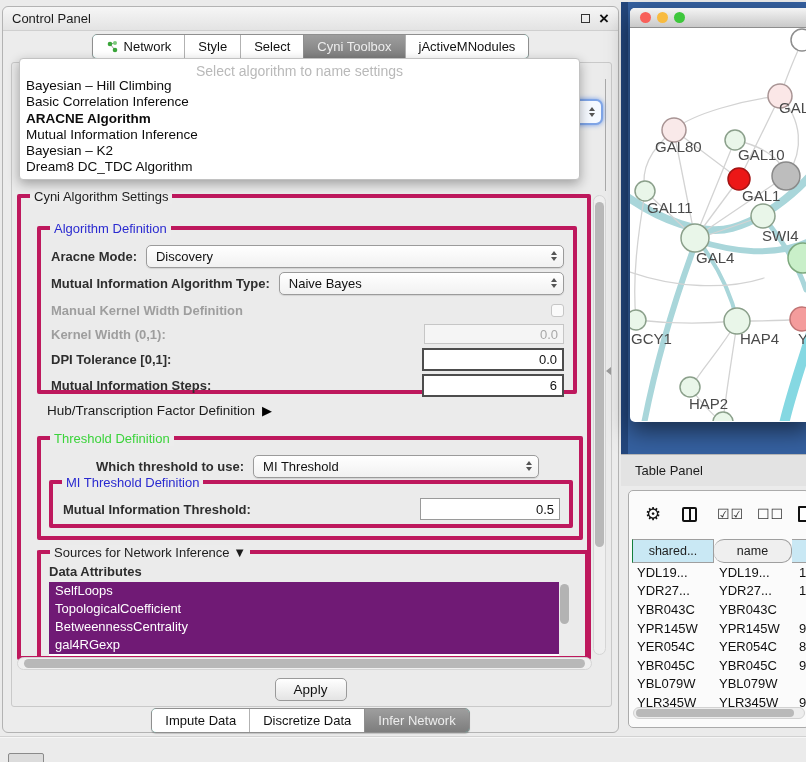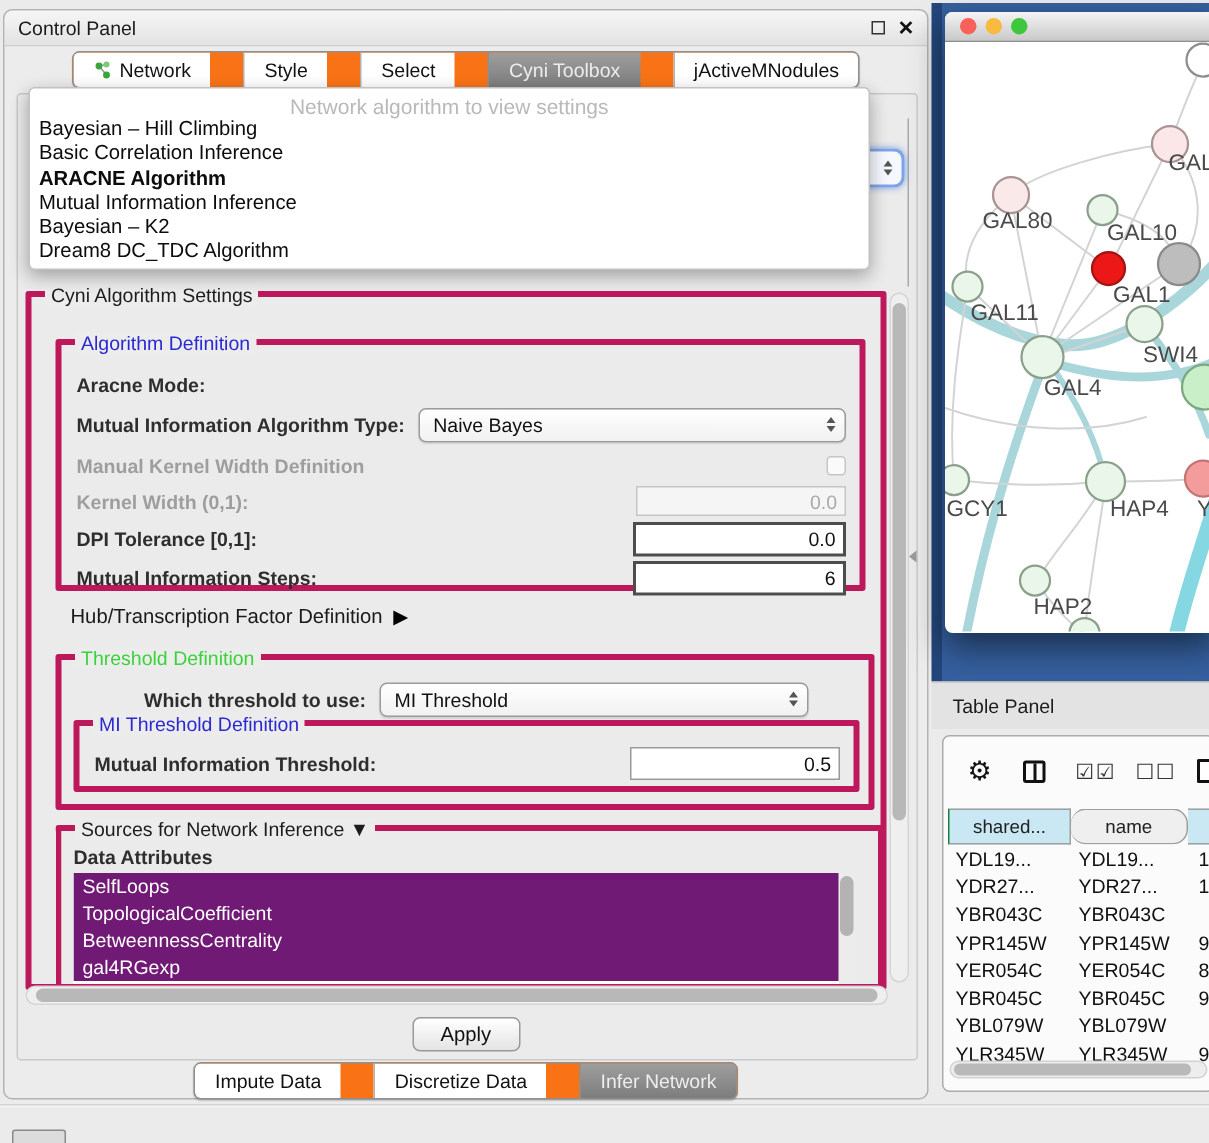--- a/index.html
+++ b/index.html
@@ -12,21 +12,21 @@
   .cp-titlebar { position:absolute; left:0; top:0; right:0; height:24px;
     background:linear-gradient(#f6f6f6,#e3e3e3); border-bottom:1px solid #cfcfcf;
     border-radius:6px 6px 0 0; display:flex; align-items:center; padding:0 9px; }
   .cp-title { font-size:13px; color:#1b1b1b; }
   .tb-btns { margin-left:auto; display:flex; align-items:center; gap:9px; }
   .float-ic { width:9px; height:9px; border:1.5px solid #333; display:inline-block; }
   .close-ic { font-size:17px; font-weight:bold; color:#111; line-height:10px; }
 
   .cp-tabs { position:absolute; top:27px; left:0; right:0; display:flex; justify-content:center; z-index:5; }
   .tabs { display:inline-flex; border:1px solid #8f8f8f; border-radius:5px; overflow:hidden;
-    background:#f97316; box-shadow:0 1px 1px rgba(0,0,0,0.18);gap:22px; }
+    background:#5eead4; box-shadow:0 1px 1px rgba(0,0,0,0.18); }
   .tab { padding:4px 13px; font-size:13px; background:#fff; border-left:1px solid #b2b2b2;
     color:#111; display:flex; align-items:center; gap:5px; white-space:nowrap; }
   .tab:first-child { border-left:none; }
   .tab.sel { background:linear-gradient(#9e9e9e,#7d7d7d); color:#ededed; border-left-color:#8f8f8f; }
 
   .cp-frame { position:absolute; left:8px; top:55px; width:601px; height:645px;
     background:#ebebeb; border:1px solid #c9c9c9; border-radius:3px; }
 
   
   .frag-line { position:absolute; left:602px; top:72px; width:0; height:112px; border-left:1px solid #a9a9a9; }
@@ -183,39 +183,46 @@
 
   <div class="frag-line"></div>
   <div class="frag-combo">
     <span class="arrows">
         <span class="tri-up"></span>
         <span class="tri-dn"></span>
       </span>
   </div>
 
   <div class="popup">
-    <div class="dd-head">Network algorithm to view settings</div>
+    <div class="dd-head">Select algorithm to name settings</div>
     <div id="dd-items">
         <div class="dd-item">Bayesian – Hill Climbing</div>
         <div class="dd-item">Basic Correlation Inference</div>
         <div class="dd-item sel">ARACNE Algorithm</div>
         <div class="dd-item">Mutual Information Inference</div>
         <div class="dd-item">Bayesian – K2</div>
         <div class="dd-item">Dream8 DC_TDC Algorithm</div>
       </div>
   </div>
 
   <div class="gb" style="left:14px; top:187px; width:574px; height:466px;">
     <span class="gbt">Cyni Algorithm Settings</span>
 
     <div class="gb" style="left:16px; top:28px; width:540px; height:168px;">
       <span class="gbt blue">Algorithm Definition</span>
 
       <div class="row" style="top:14px;">
         <span class="lb">Aracne Mode:</span>
+        <div class="combo grow">
+          <span>Discovery</span>
+          <span class="arrows">
+              <span class="tri-up"></span>
+              <span class="tri-dn"></span>
+            </span>
+        </div>
       </div>
 
       <div class="row" style="top:41px;">
         <span class="lb">Mutual Information Algorithm Type:</span>
         <div class="combo grow">
           <span>Naive Bayes</span>
           <span class="arrows">
               <span class="tri-up"></span>
               <span class="tri-dn"></span>
             </span>

